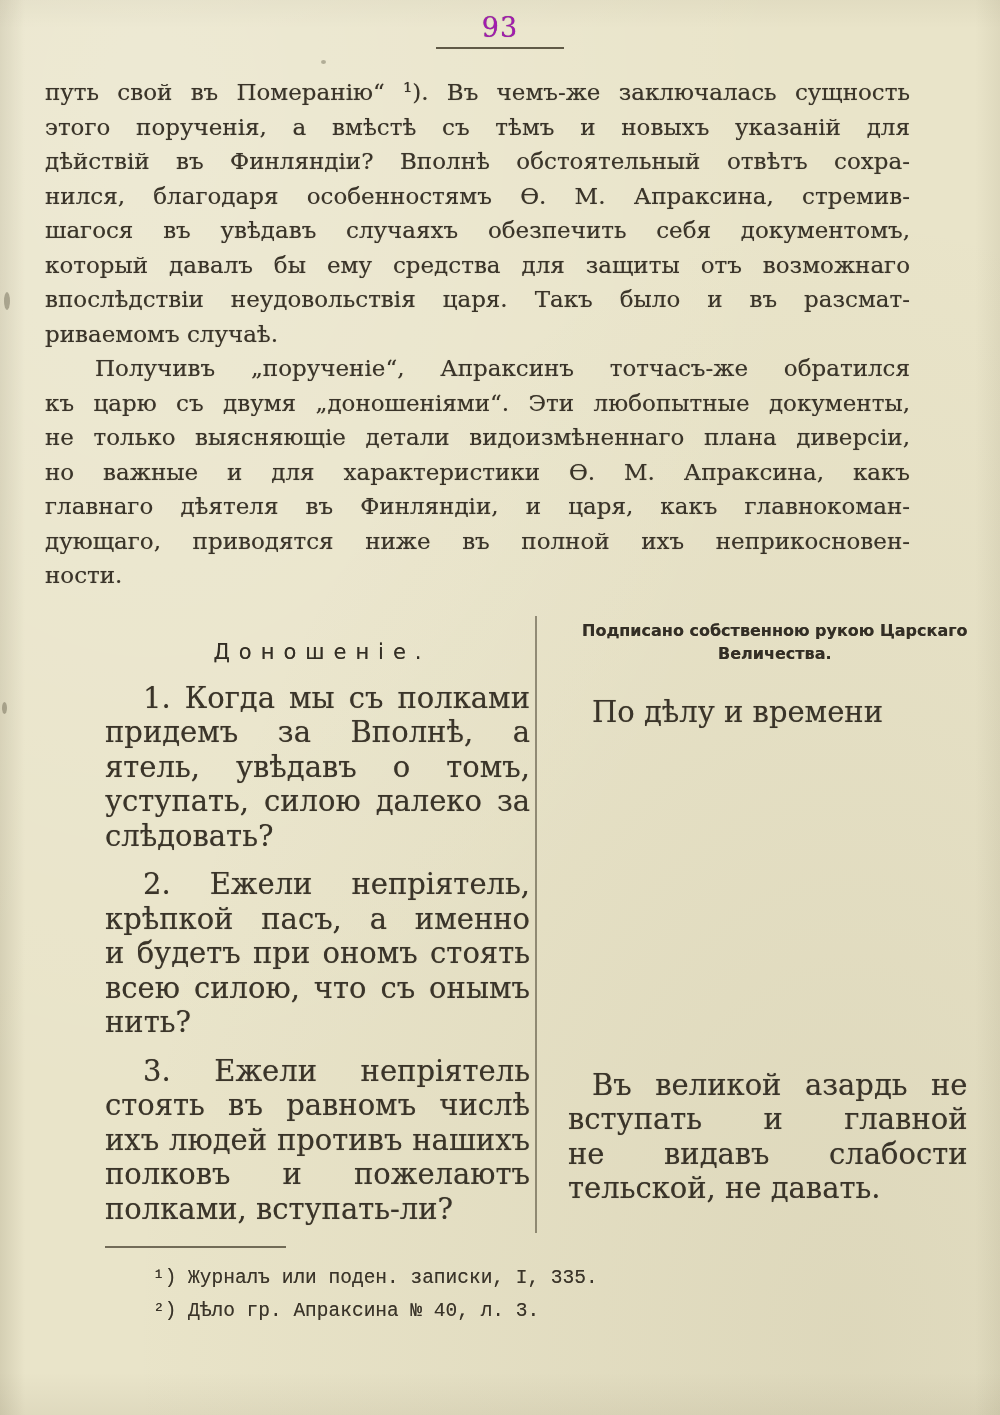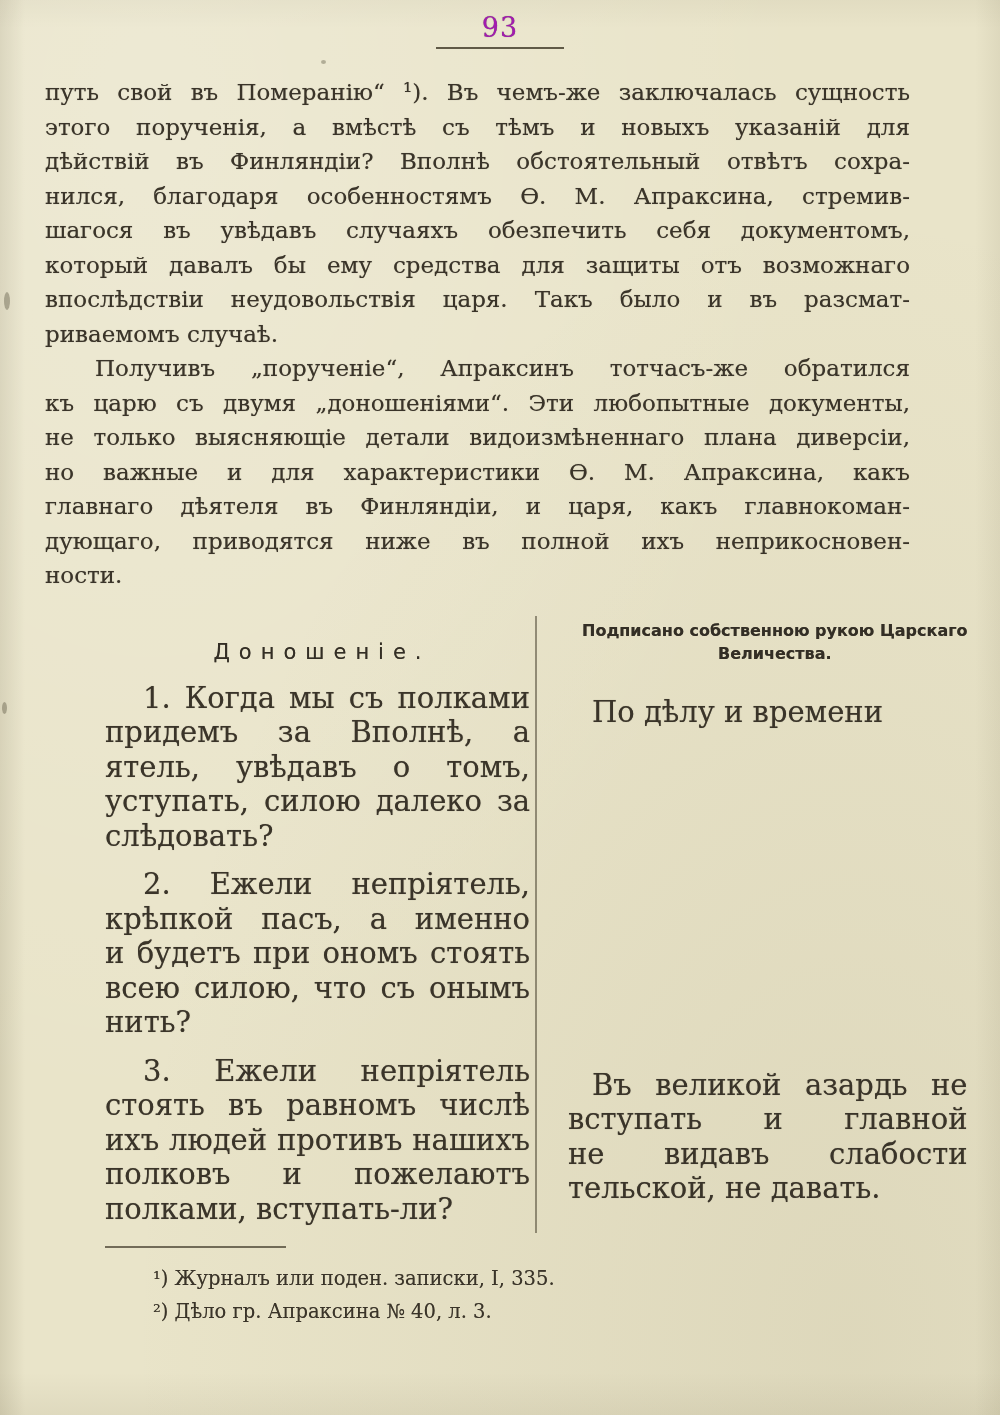--- a/index.html
+++ b/index.html
@@ -46,21 +46,21 @@
   .qblock,.ablock{font-size:29px;line-height:34.5px;text-shadow:0 0 0.7px rgba(58,52,41,0.55);}
   .qind{padding-left:38px;}
   .aind{padding-left:24px;margin-top:14px;}
   .divider{
     position:absolute;left:430px;top:-3px;height:calc(100% + 10px);width:2px;
     background:rgba(74,67,49,0.55);
   }
   .fn-rule{margin:20px 0 0 105px;width:181px;height:2px;background:rgba(74,67,49,0.75);}
   .footnotes{margin:14px 90px 0 105px;font-size:19.5px;line-height:33px;
     text-shadow:0 0 0.6px rgba(58,52,41,0.55);}
-  .fn{padding-left:48px;}
+  .fn{padding-left:48px;font-family:Liberation Mono, monospace;}
   
   .speck{position:absolute;border-radius:50%;background:rgba(70,62,44,0.35);}
   .sp1{left:4px;top:292px;width:6px;height:18px;}
   .sp2{left:2px;top:702px;width:5px;height:12px;}
   .sp3{left:321px;top:60px;width:5px;height:4px;}
 </style>
 </head>
 <body>
 
 <div class="pagenum">93</div>

